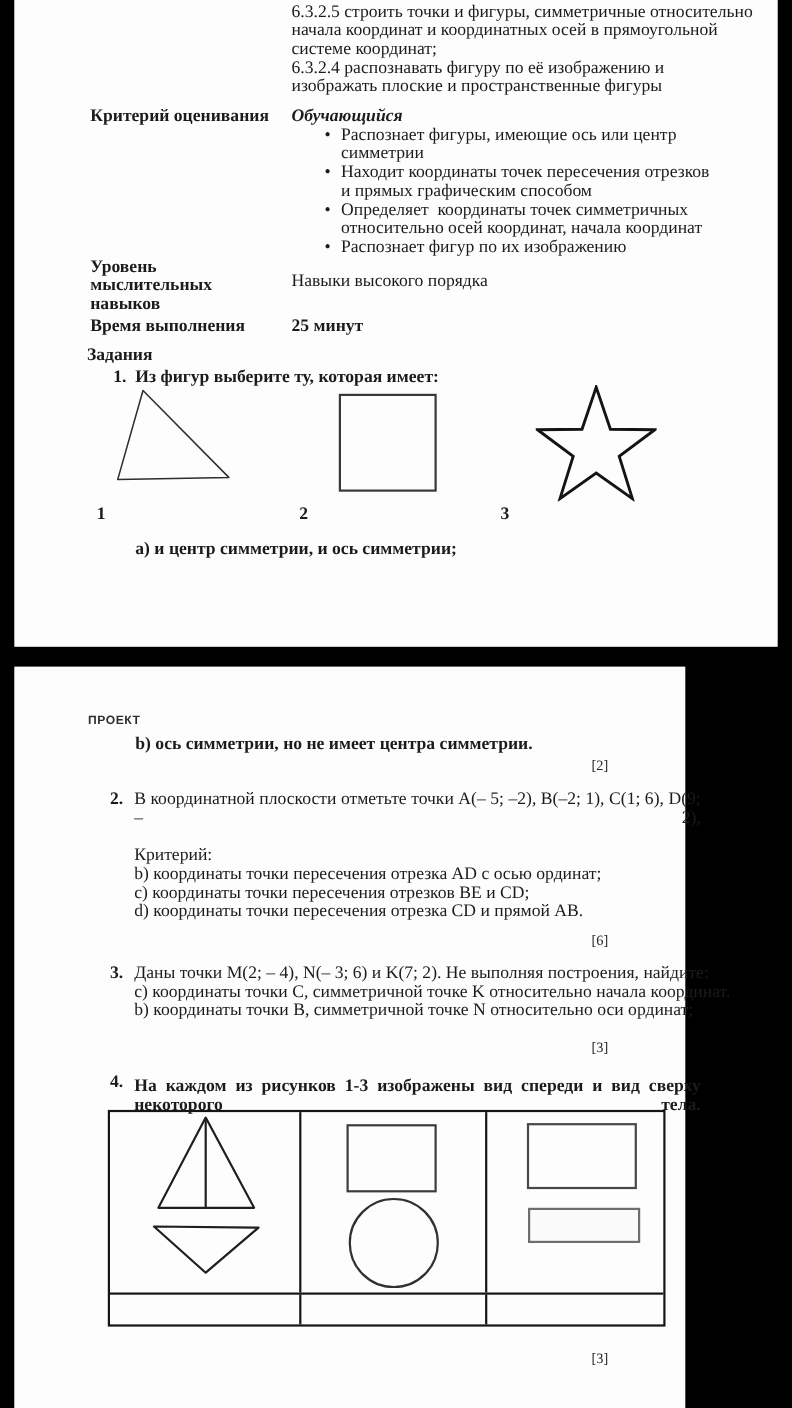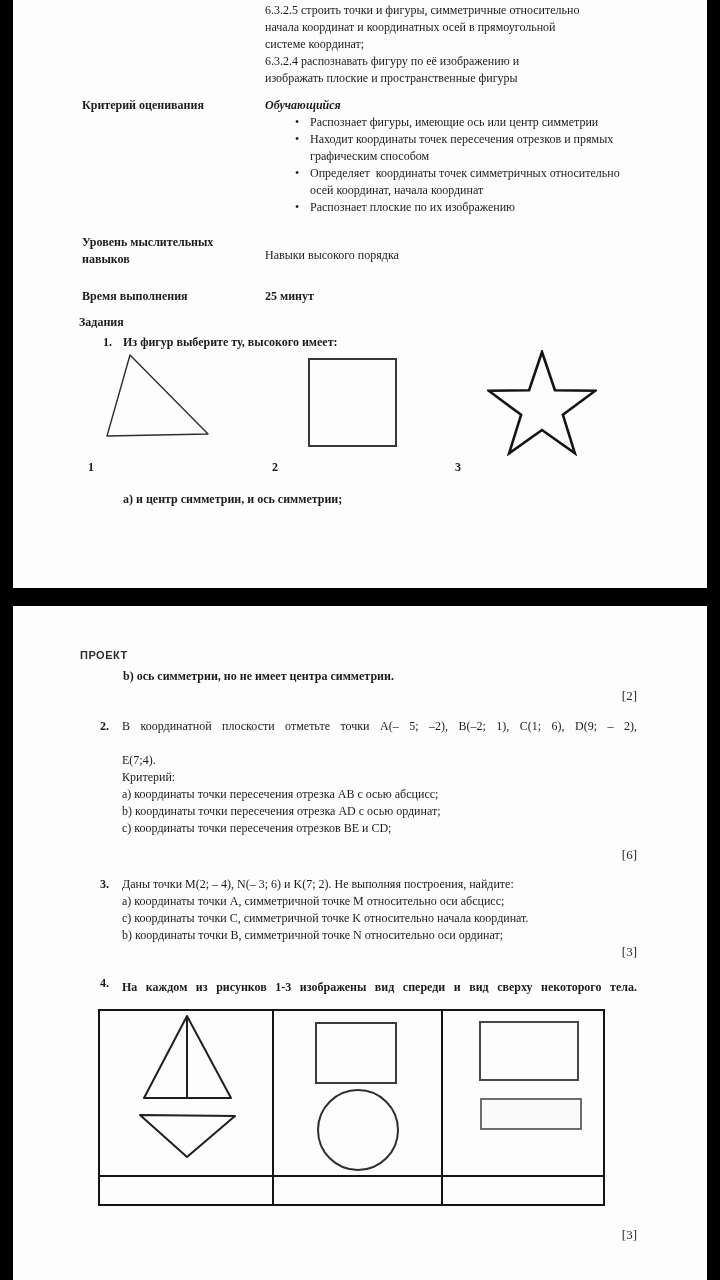--- a/index.html
+++ b/index.html
@@ -2,23 +2,23 @@
 <html><head>
 <meta charset="utf-8">
 <style>
   html,body { margin:0; padding:0; }
   body {
     width:720px; height:1280px; position:relative; overflow:hidden;
     background:#000; font-family:"Liberation Serif", serif;
   }
   .page { position:absolute; background:#fdfdfd; box-shadow:0 0 4px rgba(0,0,0,.6); }
   #page1 { left:13px; top:0; width:694px; height:588px; }
-  #page2 { left:13px; top:606px; width:694px; height:674px; }
+  #page2 { left:13px; top:606px; width:610px; height:674px; }
   .abs { position:absolute; }
-  .txt { font-size:12px; line-height:17px; color:#1b1b1b; }
+  .txt { font-size:16px; line-height:17px; color:#1b1b1b; }
   .nw { white-space:nowrap;font-weight:bold; }
   .bold { font-weight:bold; }
   .italic { font-style:italic; }
   .lines > div { white-space:nowrap; }
   .lines > div.jline { white-space:normal; text-align:justify; }
   .lines > div.jline::after { content:""; display:inline-block; width:100%; height:0; }
   .bullets > div { position:relative; padding-left:21px; white-space:normal; }
   .bullets > div::before { content:"\2022"; position:absolute; left:6px; top:0; }
   .wm { font-family:"Liberation Sans", sans-serif; font-size:11px; letter-spacing:.5px; color:#2e2e2e; }
   .mark { position:absolute; right:70px; font-size:13px; line-height:17px; color:#262626; }
@@ -53,38 +53,38 @@
     </div>
 
   <div class="abs txt bold nw" style="left:69px; top:97px;text-align:center;">Критерий оценивания</div>
 
   <div class="abs txt italic nw" style="left:252px; top:97px;">Обучающийся</div>
 
   <div class="abs txt bullets" style="left:276px; top:114px; width:356px;">
       <div>Распознает фигуры, имеющие ось или центр симметрии</div>
       <div>Находит координаты точек пересечения отрезков и прямых графическим способом</div>
       <div>Определяет&nbsp; координаты точек симметричных относительно осей координат, начала координат</div>
-      <div>Распознает плоские по их изображению</div>
+      <div>Распознает фигур по их изображению</div>
     </div>
 
   <div class="abs txt bold" style="left:69px; top:234px; width:175px;">Уровень мыслительных навыков</div>
 
   <div class="abs txt lines" style="left:252px; top:247px; width:300px;">
       <div>Навыки высокого порядка</div>
     </div>
 
   <div class="abs txt bold nw" style="left:69px; top:288px;">Время выполнения</div>
 
   <div class="abs txt nw" style="left:252px; top:288px;">25 минут</div>
 
   <div class="abs txt bold nw" style="left:66px; top:314px;">Задания</div>
 
   <div class="abs txt bold nw" style="left:90px; top:334px;">1.</div>
 
-  <div class="abs txt nw" style="left:110px; top:334px;">Из фигур выберите ту, высокого имеет:</div>
+  <div class="abs txt nw" style="left:110px; top:334px;">Из фигур выберите ту, которая имеет:</div>
 
   <svg class="shape" style="left:92px; top:352px;" width="106" height="88" viewBox="0 0 106 88">
     <polygon points="25,3 2,84 103,82" fill="none" stroke="#2e2e2e" stroke-width="1.4" stroke-linejoin="round"></polygon>
   </svg>
 
   <div class="abs fig-square" style="left:295px; top:358px;"></div>
 
   <svg class="shape" style="left:474px; top:350px;" width="110" height="106" viewBox="0 0 110 106">
     <polygon points="55,2 67.9,40.2 108.3,40.7 75.9,64.8 87.9,103.3 55,80 22.1,103.3 34.1,64.8 1.7,40.7 42.1,40.2" fill="none" stroke="#141414" stroke-width="2.6" stroke-linejoin="miter"></polygon>
   </svg>
@@ -100,32 +100,30 @@
 
   <div class="abs wm nw" style="left:67px; top:43px;">ПРОЕКТ</div>
 
   <div class="abs txt nw" style="left:110px; top:62px;">b) ось симметрии, но не имеет центра симметрии.</div>
 
   <div class="mark" style="top:81px;">[2]</div>
 
   <div class="abs txt bold nw" style="left:87px; top:112px;">2.</div>
   <div class="abs txt lines" style="left:109px; top:112px; width:515px;">
       <div class="jline">В координатной плоскости отметьте точки A(– 5; –2), B(–2; 1), C(1; 6), D(9; – 2),</div>
-      <div>E(7;4).</div>
       <div>Критерий:</div>
-      <div>а) координаты точки пересечения отрезка AB с осью абсцисс;</div>
       <div>b) координаты точки пересечения отрезка AD с осью ординат;</div>
       <div>с) координаты точки пересечения отрезков BE и CD;</div>
+      <div>d) координаты точки пересечения отрезка CD и прямой AB.</div>
     </div>
   <div class="mark" style="top:240px;">[6]</div>
 
   <div class="abs txt bold nw" style="left:87px; top:270px;">3.</div>
   <div class="abs txt lines" style="left:109px; top:270px; width:515px;">
       <div>Даны точки M(2; – 4), N(– 3; 6) и K(7; 2). Не выполняя построения, найдите:</div>
-      <div>а) координаты точки A, симметричной точке M относительно оси абсцисс;</div>
       <div>с) координаты точки C, симметричной точке K относительно начала координат.</div>
       <div>b) координаты точки B, симметричной точке N относительно оси ординат;</div>
     </div>
   <div class="mark" style="top:337px;">[3]</div>
 
   <div class="abs txt bold nw" style="left:87px; top:369px;">4.</div>
   <div class="abs txt lines" style="left:109px; top:373px; width:515px;font-weight:bold;">
       <div class="jline">На каждом из рисунков 1-3 изображены вид спереди и вид сверху некоторого тела.</div>
     </div>
 

